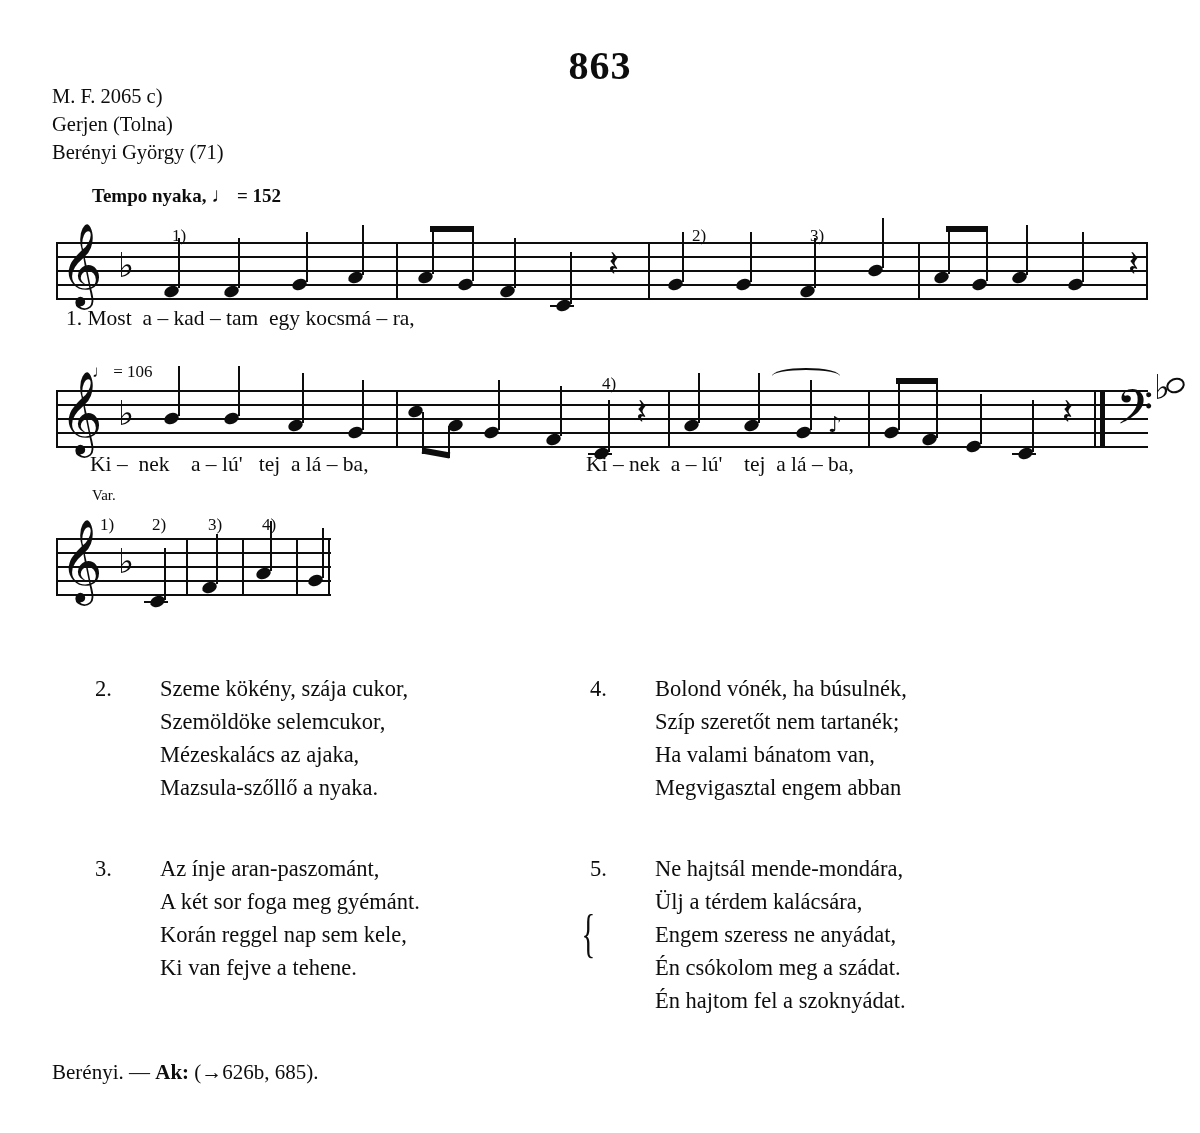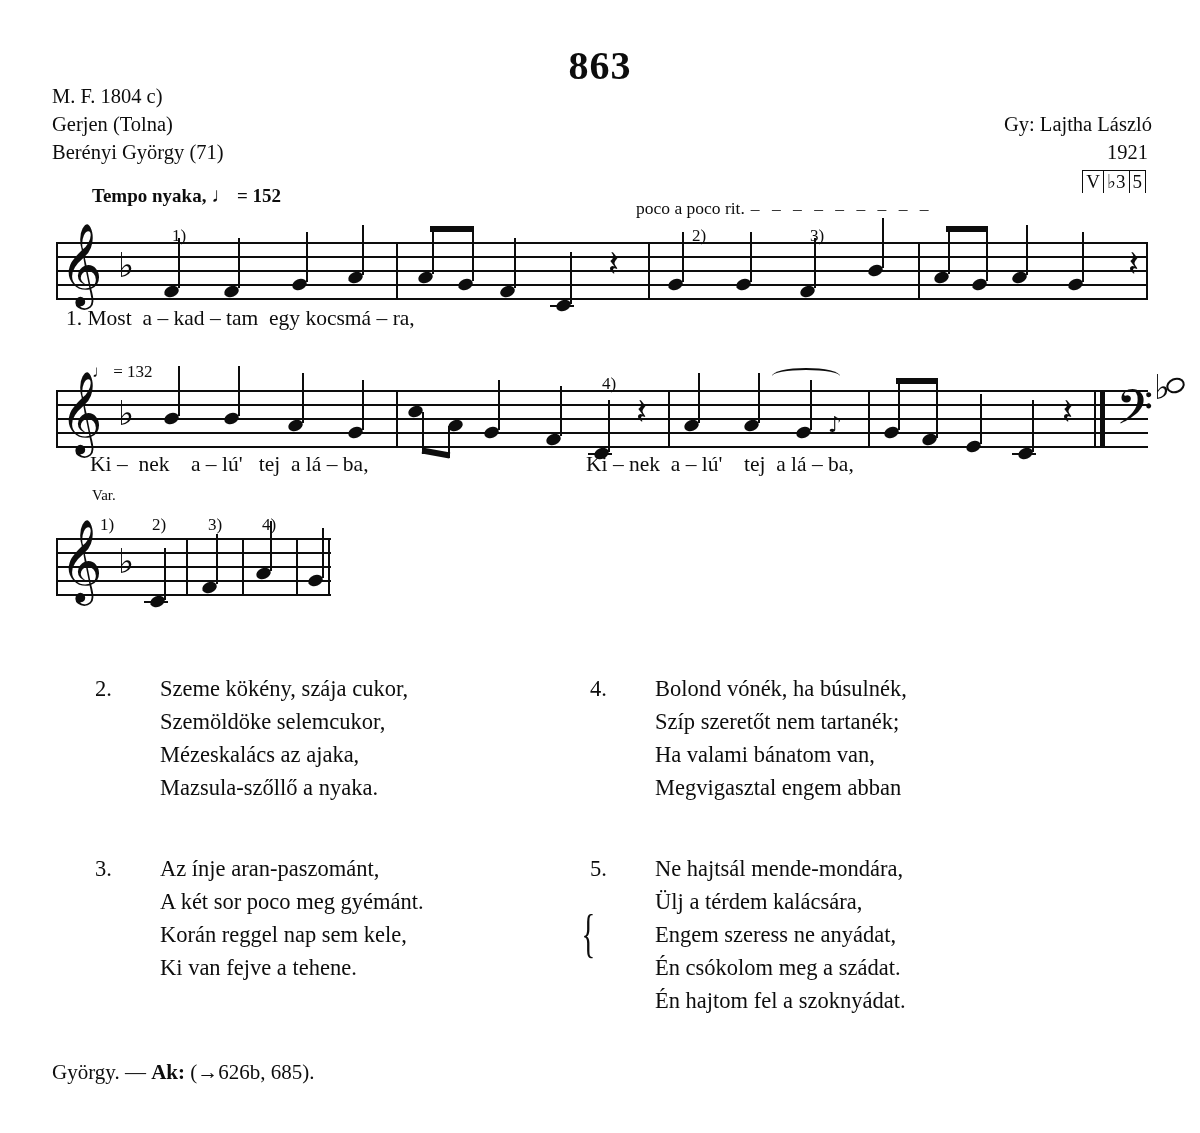--- a/index.html
+++ b/index.html
@@ -249,49 +249,37 @@
   .footer b { font-weight: bold; }
 </style>
 </head>
 <body>
 
 <div class="page">
 
   <div class="song-number">863</div>
 
   <div class="meta-left">
-    <div>M. F. 1804 c)</div>
+    <div>M. F. 2065 c)</div>
     <div>Gerjen (Tolna)</div>
     <div>Berényi György (71)</div>
   </div>
 
-  <div class="meta-right">
-    <div>Gy: Lajtha László</div>
-    <div class="year">1921</div>
-    <div class="classifier">
-      <span>V</span>
-      <span>♭3</span>
-      <span>5</span>
-    </div>
-  </div>
 
   <div class="tempo">
     <span>Tempo nyaka,</span>
     <span class="note-sym">♩</span>
     <span>= 152</span>
   </div>
 
   <div class="tempo2">
     <span class="note-sym">♩</span>
-    <span>= 132</span>
-  </div>
-
-  <div class="poco">
-    <span>poco a poco rit.</span><span class="dashes">– – – – – – – – –</span>
-  </div>
+    <span>= 106</span>
+  </div>
+
 
   <div class="staff" style="top:242px; left:56px; width:1092px;">
     <div class="line"></div>
     <div class="line"></div>
     <div class="line"></div>
     <div class="line"></div>
     <div class="line"></div>
 
     <div class="barline" style="left:0px;"></div>
     <div class="clef" style="left:4px; top:-14px;">𝄞</div>
@@ -498,21 +486,21 @@
       <span class="num">2.</span>
       <div class="lines">Szeme kökény, szája cukor,
 Szemöldöke selemcukor,
 Mézeskalács az ajaka,
 Mazsula-szőllő a nyaka.</div>
     </div>
 
     <div class="verse" style="left:95px; top:180px; width:430px;">
       <span class="num">3.</span>
       <div class="lines">Az ínje aran-paszománt,
-A két sor poco meg gyémánt.
+A két sor foga meg gyémánt.
 Korán reggel nap sem kele,
 Ki van fejve a tehene.</div>
     </div>
 
     <div class="verse" style="left:590px; top:0px; width:450px;">
       <span class="num">4.</span>
       <div class="lines">Bolond vónék, ha búsulnék,
 Szíp szeretőt nem tartanék;
 Ha valami bánatom van,
 Megvigasztal engem abban</div>
@@ -524,16 +512,16 @@
       <div class="lines">Ne hajtsál mende-mondára,
 Ülj a térdem kalácsára,
 Engem szeress ne anyádat,
 Én csókolom meg a szádat.
 Én hajtom fel a szoknyádat.</div>
     </div>
 
   </div>
 
   <div class="footer">
-    <span>György. — </span><b>Ak:</b><span> (→626b, 685).</span>
+    <span>Berényi. — </span><b>Ak:</b><span> (→626b, 685).</span>
   </div>
 
 </div>
 
 </body></html>

